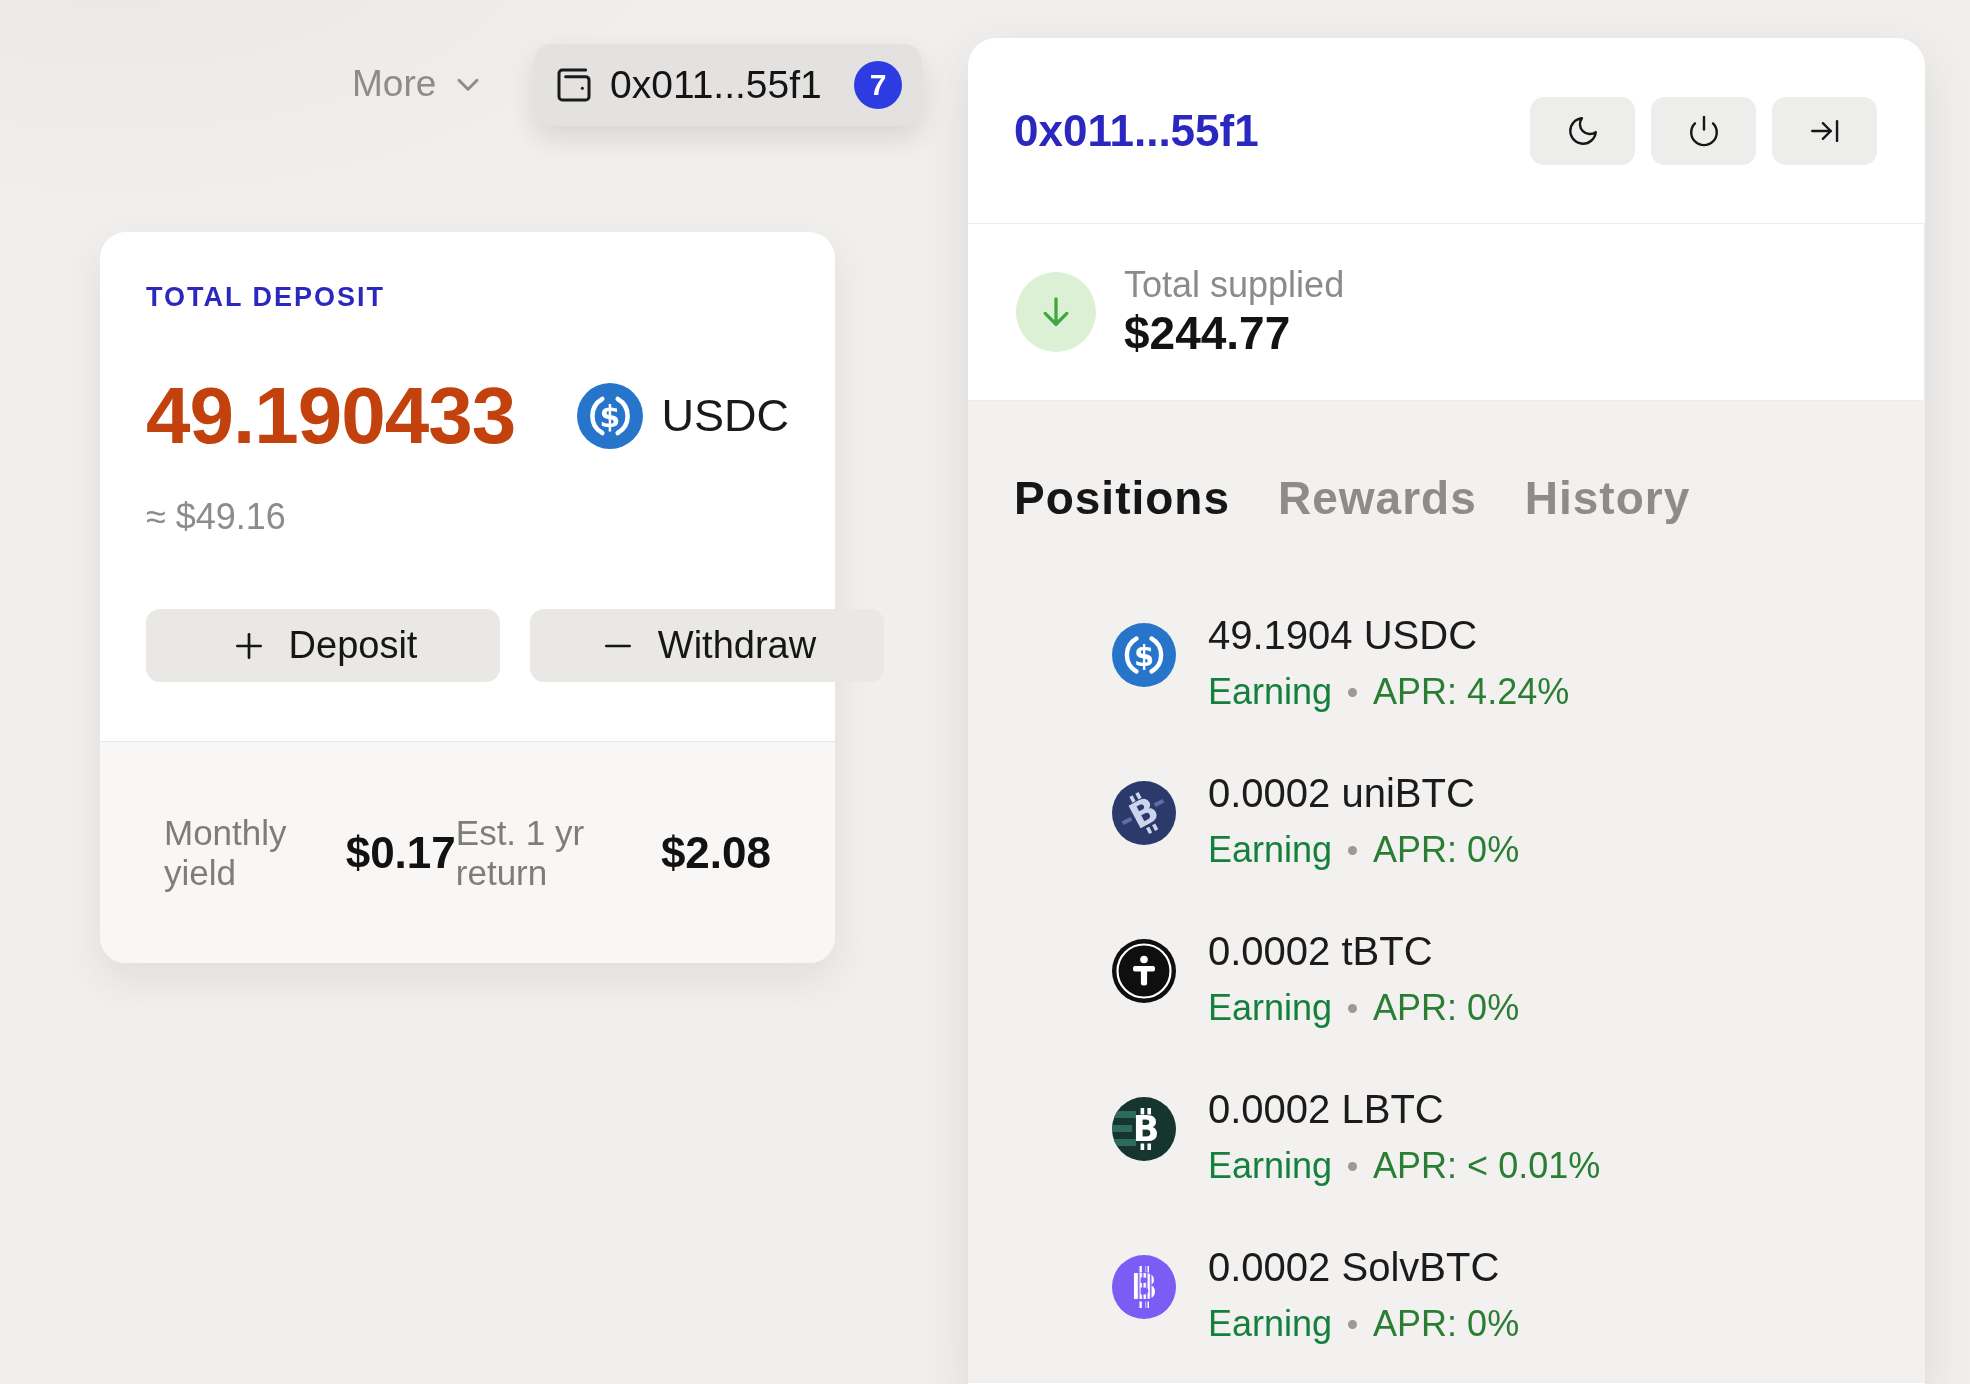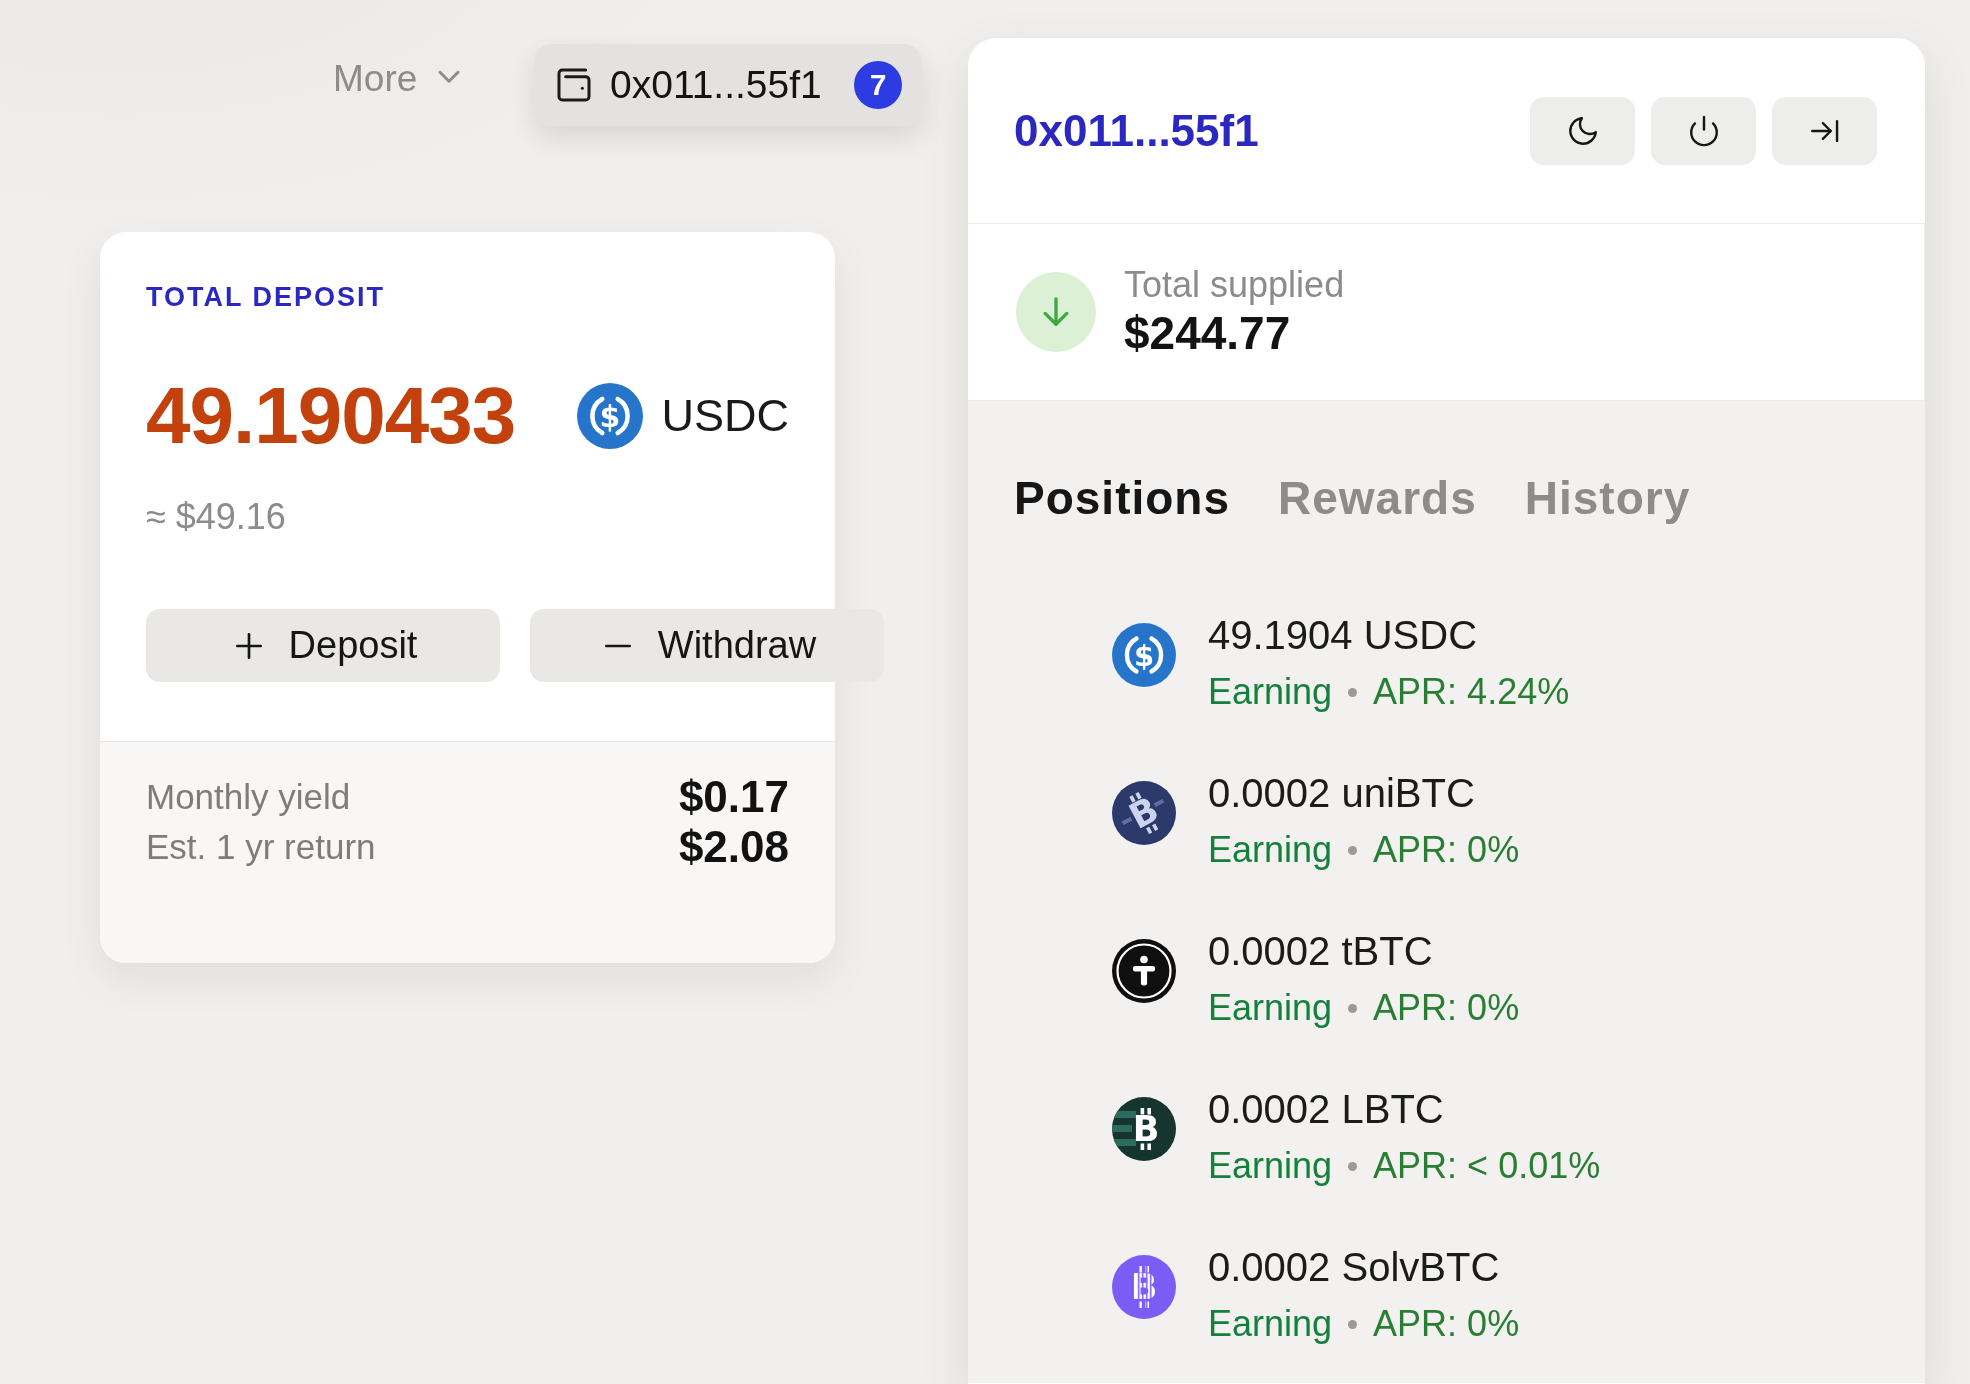--- a/index.html
+++ b/index.html
@@ -6,22 +6,22 @@
   html,body { width:1970px; height:1384px; background:#f0efed; }
   body { font-family:"Liberation Sans", sans-serif; color:#161616; overflow:hidden; }
 
   #screen {
     position:relative; width:1970px; height:1384px;
     background: radial-gradient(1100px 600px at 6% -8%, #e8e7e5 0%, #f0efed 55%);
   }
 
   
   .more-group {
-    position:absolute; left:333px; top:58px; height:52px;
-    display:flex; gap:14px;
+    position:absolute; left:352px; top:58px; height:52px;
+    display:flex; align-items:center; gap:14px;
     font-size:37px; color:#8d8c8a; cursor:pointer;
   }
   .wallet-chip {
     position:absolute; left:534px; top:44px; width:388px; height:82px;
     background:#e3e2e0; border-radius:18px;
     display:flex; align-items:center; gap:16px; padding:0 20px;
     box-shadow:0 12px 26px rgba(40,40,40,.12); cursor:pointer;
   }
   .wallet-chip .w-label { font-size:39px; color:#141414; }
   .badge {
@@ -53,22 +53,22 @@
   .approx { position:absolute; left:46px; top:264px; font-size:36px; color:#8d8c8a; }
   .btn-row { position:absolute; left:46px; top:377px; display:flex; gap:30px; }
   .action-btn {
     width:354px; height:73px; border-radius:14px; border:none;
     background:#e9e8e5; font-family:inherit; font-size:38px; color:#161616;
     display:flex; align-items:center; justify-content:center; gap:20px; cursor:pointer;
   }
   .card-footer {
     position:absolute; left:0; right:0; top:509px; bottom:0;
     background:#f8f7f5; border-top:1px solid #e9e8e6;
-    border-radius:0 0 26px 26px; padding:30px 46px;
-    display:flex; flex-direction:column; justify-content:flex-start;
+    border-radius:0 0 26px 26px; padding:30px 64px;
+    display:flex; justify-content:space-between;
   }
   .stat-row { display:flex; justify-content:space-between; align-items:center; }
   .s-label { font-size:35px; color:#7e7d7b; }
   .s-value { font-size:44px; font-weight:700; color:#121212; }
 
   
   .account-panel {
     position:absolute; left:968px; top:38px; width:957px; height:1346px;
     background:#fff; border-radius:28px 28px 0 0;
     box-shadow:0 18px 48px rgba(80,75,70,.13); overflow:hidden;

